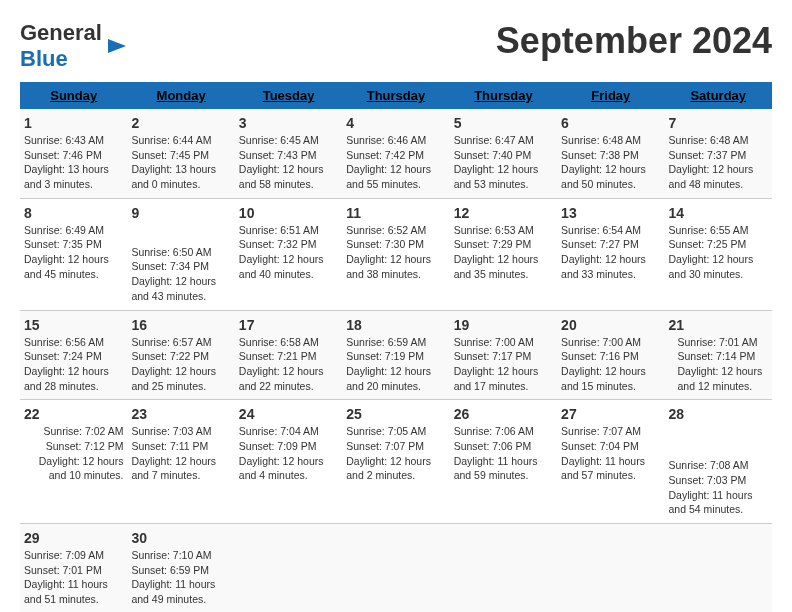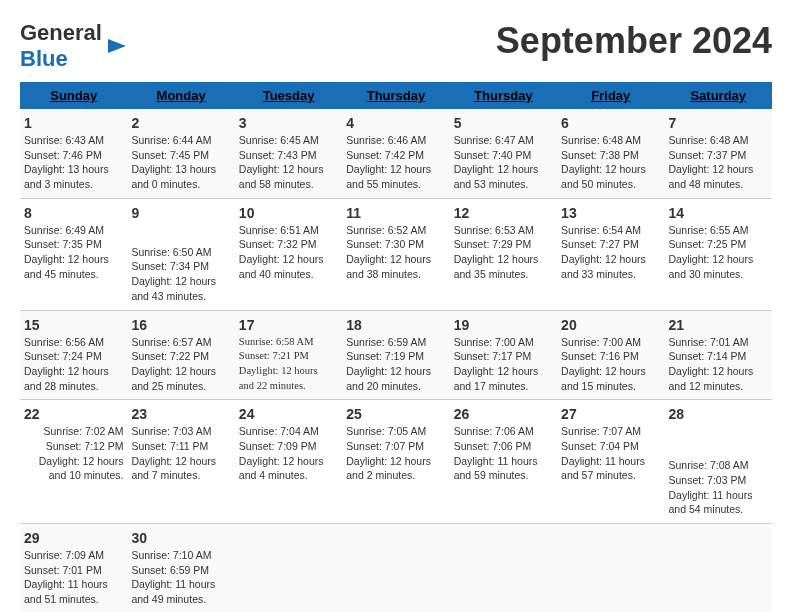--- a/index.html
+++ b/index.html
@@ -228,21 +228,21 @@
         </td>
         <td>
           <span class="day-num">16</span>
           <div class="day-info" style="white-space: pre-line;">Sunrise: 6:57 AM
 Sunset: 7:22 PM
 Daylight: 12 hours
 and 25 minutes.</div>
         </td>
         <td>
           <span class="day-num">17</span>
-          <div class="day-info" style="white-space: pre-line; font-family: Liberation Serif, serif;">Sunrise: 6:58 AM
+          <div class="day-info" style="white-space: pre-line;">Sunrise: 6:58 AM
 Sunset: 7:21 PM
 Daylight: 12 hours
 and 22 minutes.</div>
         </td>
         <td>
           <span class="day-num">18</span>
           <div class="day-info" style="white-space: pre-line;">Sunrise: 6:59 AM
 Sunset: 7:19 PM
 Daylight: 12 hours
 and 20 minutes.</div>
@@ -256,21 +256,21 @@
         </td>
         <td>
           <span class="day-num">20</span>
           <div class="day-info" style="white-space: pre-line;">Sunrise: 7:00 AM
 Sunset: 7:16 PM
 Daylight: 12 hours
 and 15 minutes.</div>
         </td>
         <td>
           <span class="day-num">21</span>
-          <div class="day-info" style="white-space: pre-line;">Sunrise: 7:01 AM
+          <div class="day-info" style="white-space: pre-line; margin-left: 9px;">Sunrise: 7:01 AM
 Sunset: 7:14 PM
 Daylight: 12 hours
 and 12 minutes.</div>
         </td>
       </tr>
       <tr>
         <td>
           <span class="day-num">22</span>
           <div class="day-info" style="white-space: pre-line; text-align: right;">Sunrise: 7:02 AM
 Sunset: 7:12 PM

